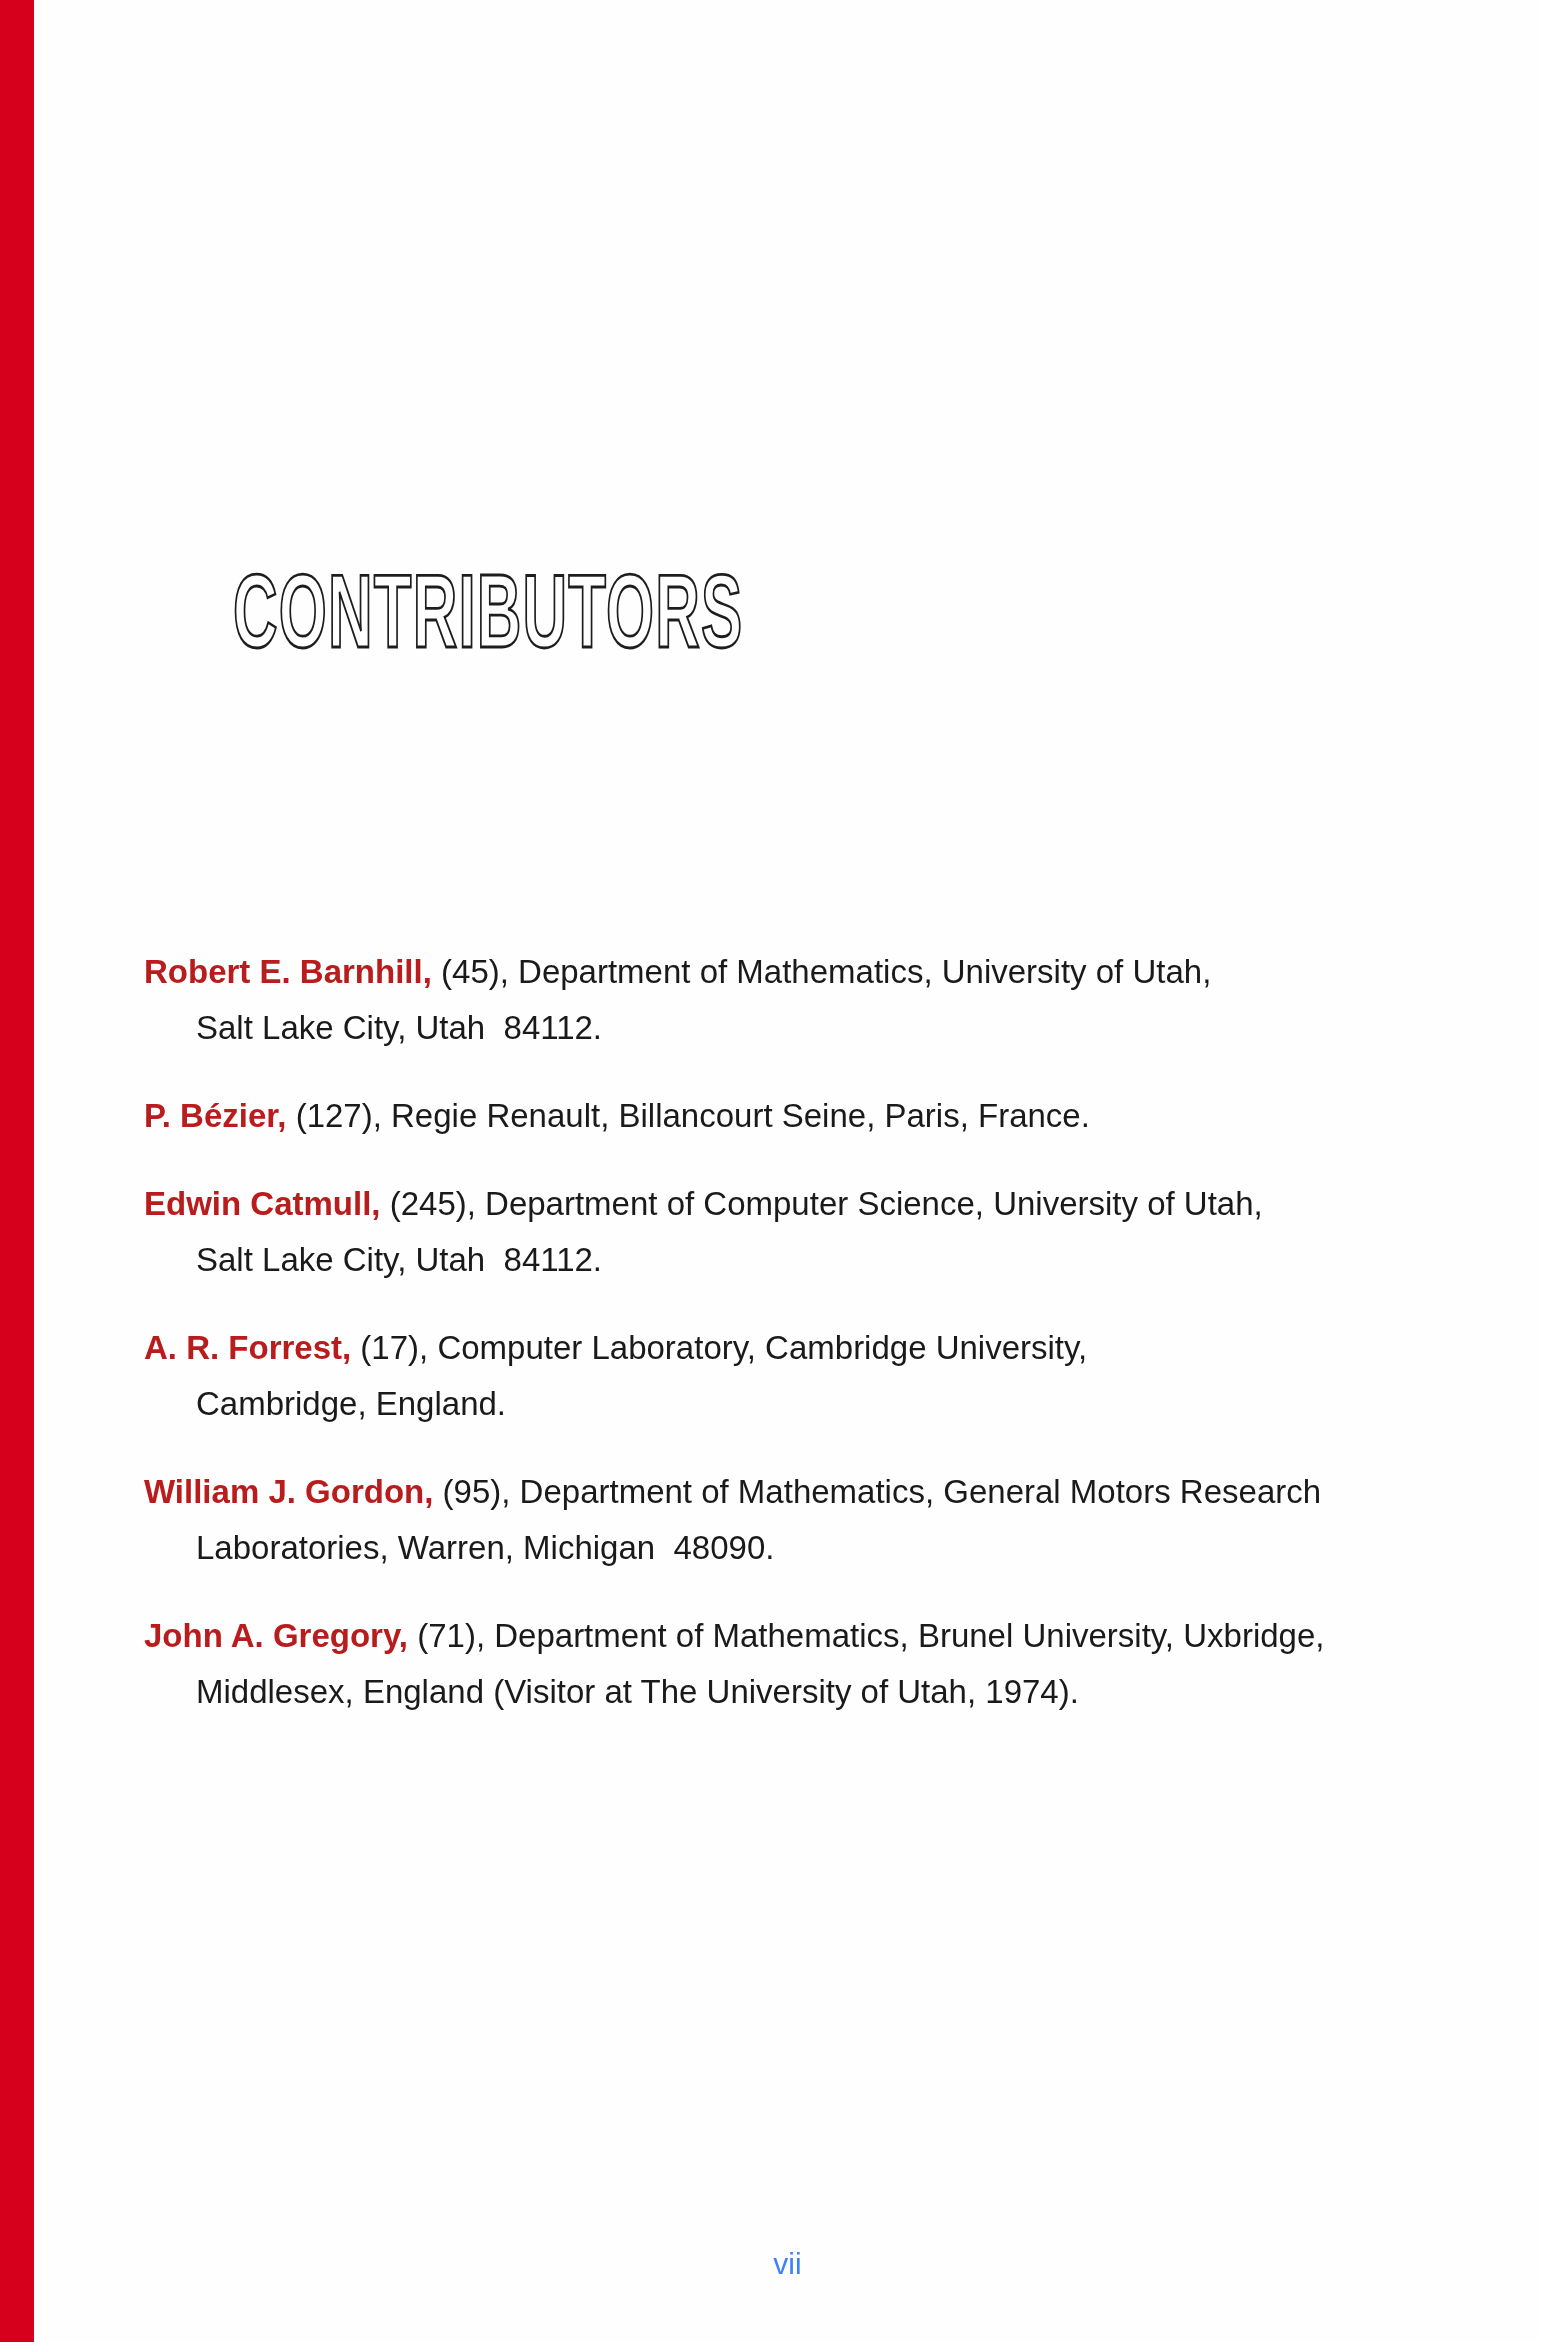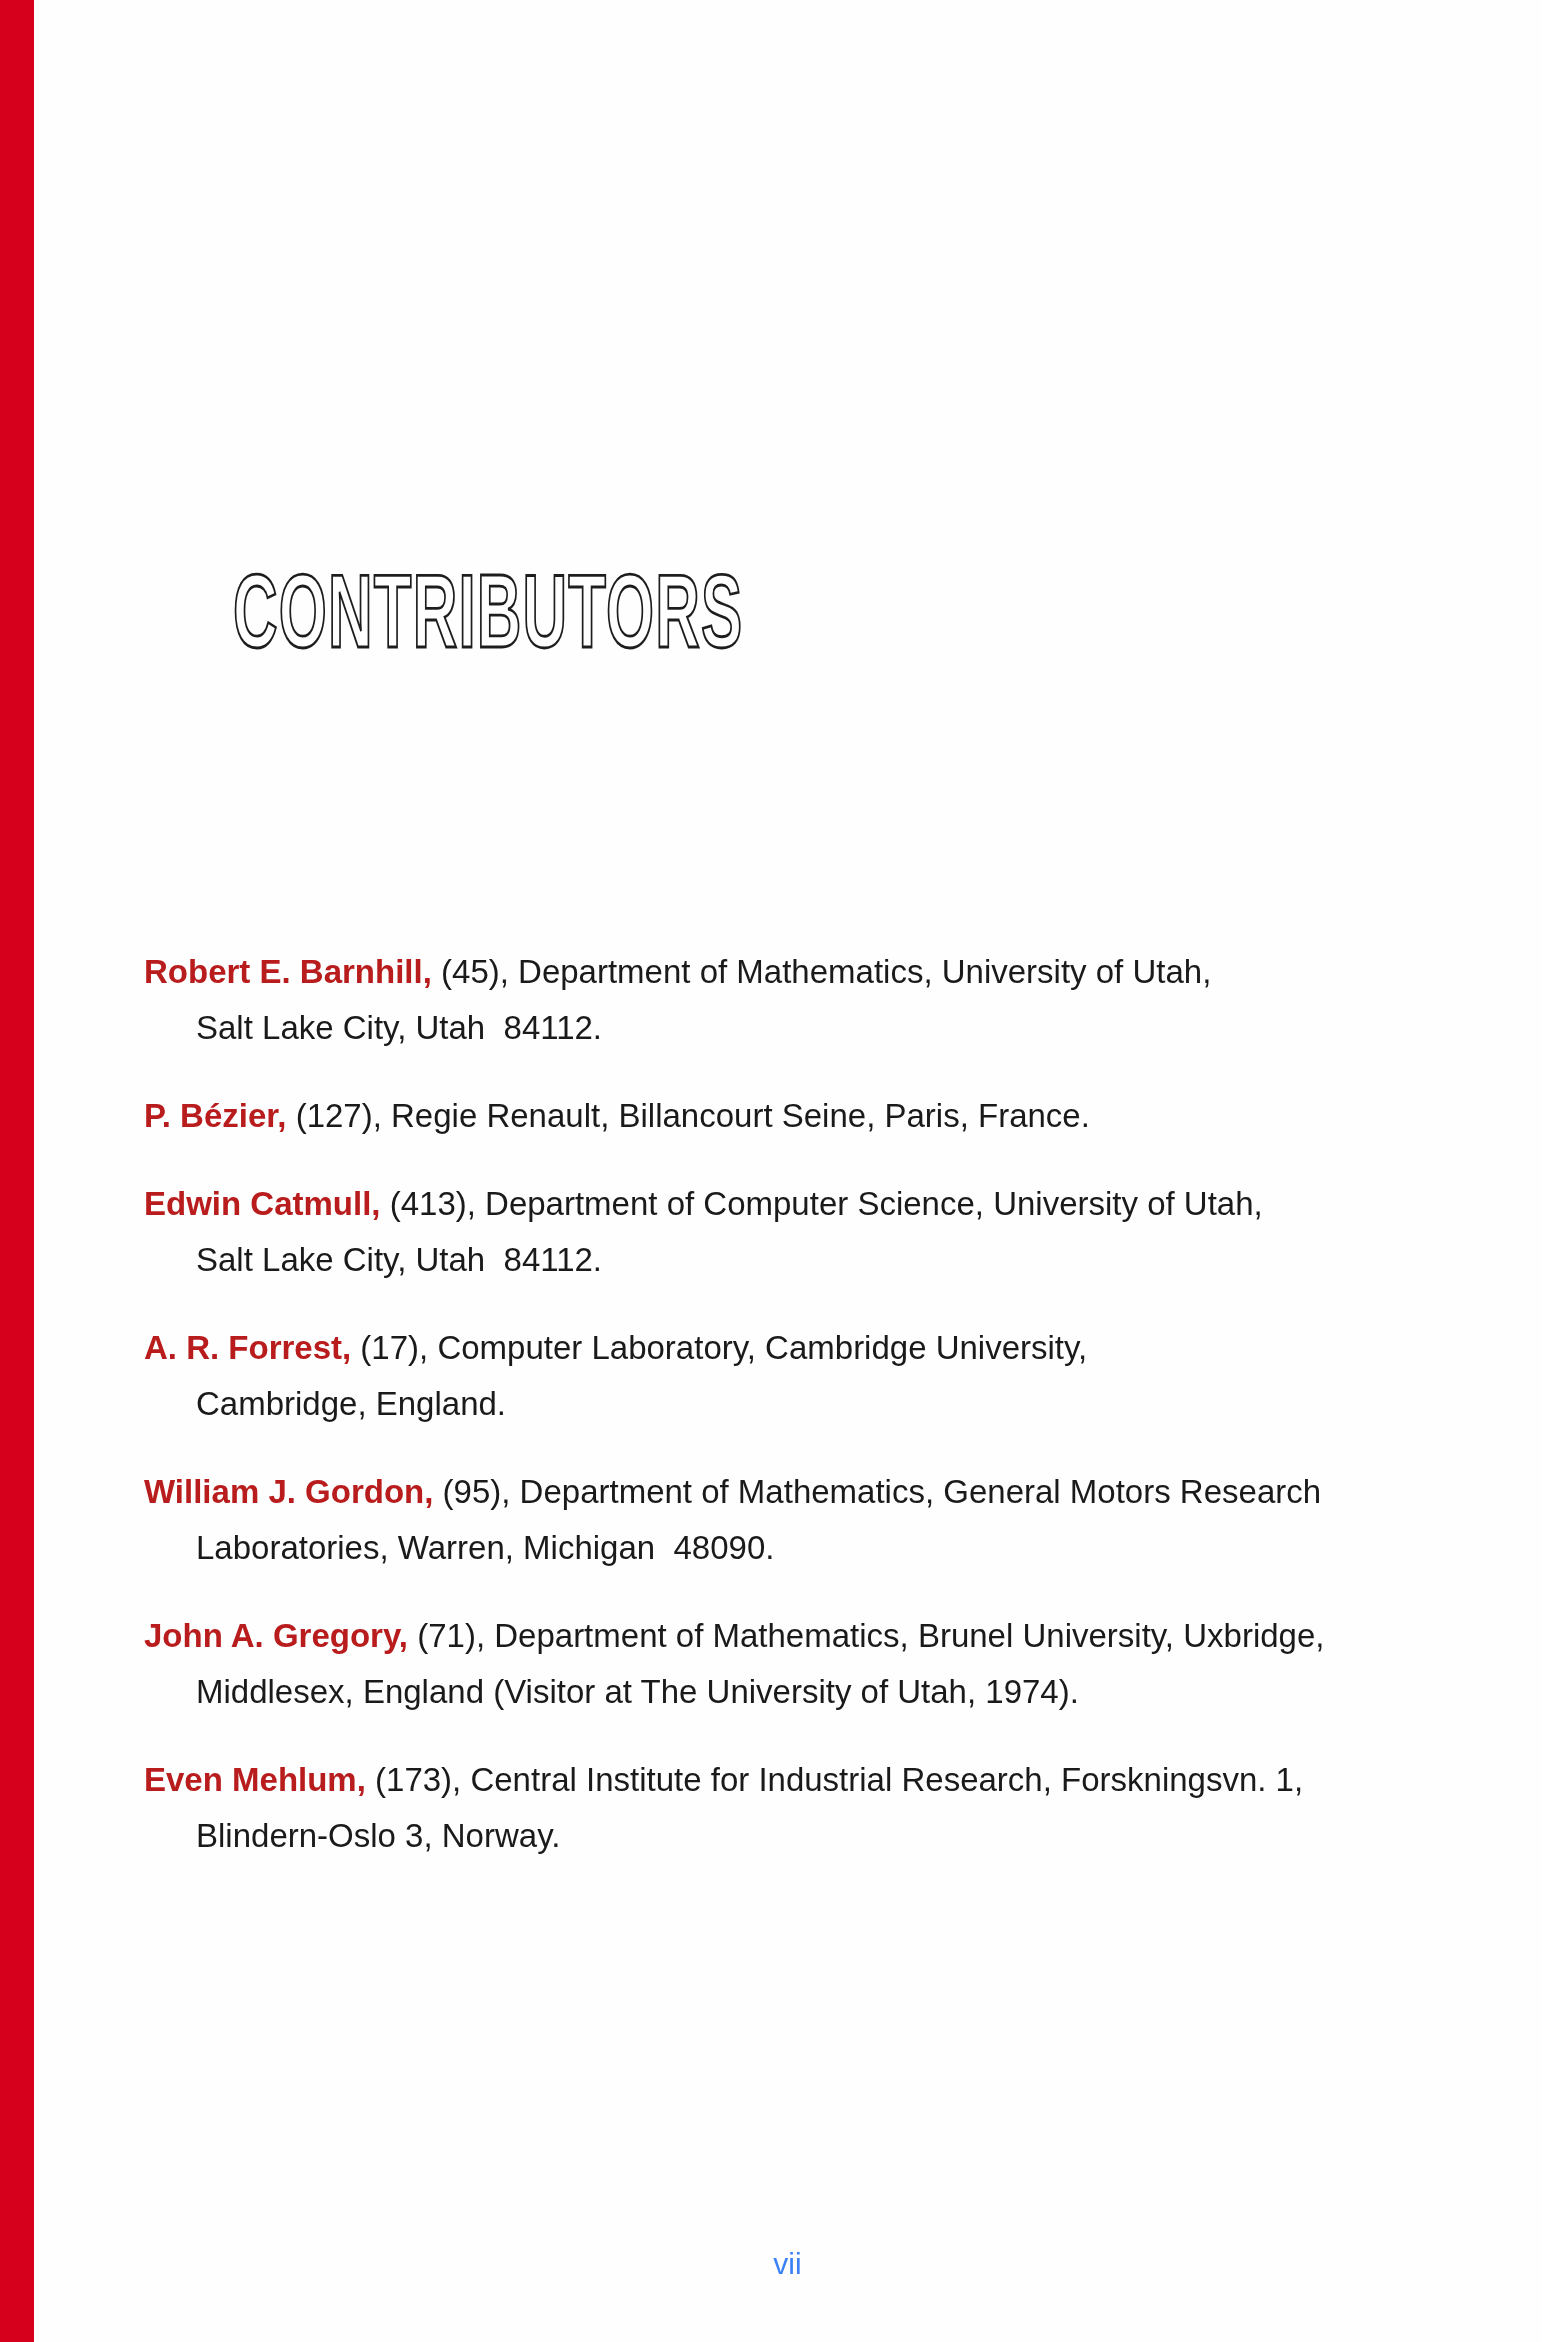--- a/index.html
+++ b/index.html
@@ -74,21 +74,20 @@
 </style>
 </head>
 <body>
 
 <div class="page">
   <div class="red-strip" style="background: rgb(214, 0, 28);"></div>
   <h1 class="title">CONTRIBUTORS</h1>
   <div class="entries" id="entries">
       <p class="entry"><strong>Robert E. Barnhill,</strong><span> (45), Department of Mathematics, University of Utah,</span><br><span class="indent">Salt Lake City, Utah  84112.</span></p>
       <p class="entry"><strong>P. Bézier,</strong><span> (127), Regie Renault, Billancourt Seine, Paris, France.</span></p>
-      <p class="entry"><strong>Edwin Catmull,</strong><span> (413), Department of Computer Science, University of Utah,</span><br><span class="indent">Salt Lake City, Utah  84112.</span></p>
+      <p class="entry"><strong>Edwin Catmull,</strong><span> (245), Department of Computer Science, University of Utah,</span><br><span class="indent">Salt Lake City, Utah  84112.</span></p>
       <p class="entry"><strong>A. R. Forrest,</strong><span> (17), Computer Laboratory, Cambridge University,</span><br><span class="indent">Cambridge, England.</span></p>
       <p class="entry"><strong>William J. Gordon,</strong><span> (95), Department of Mathematics, General Motors Research</span><br><span class="indent">Laboratories, Warren, Michigan  48090.</span></p>
       <p class="entry"><strong>John A. Gregory,</strong><span> (71), Department of Mathematics, Brunel University, Uxbridge,</span><br><span class="indent">Middlesex, England (Visitor at The University of Utah, 1974).</span></p>
-      <p class="entry"><strong>Even Mehlum,</strong><span> (173), Central Institute for Industrial Research, Forskningsvn. 1,</span><br><span class="indent">Blindern-Oslo 3, Norway.</span></p>
     </div>
   <div class="folio">vii</div>
 </div>
 
 
 </body></html>

